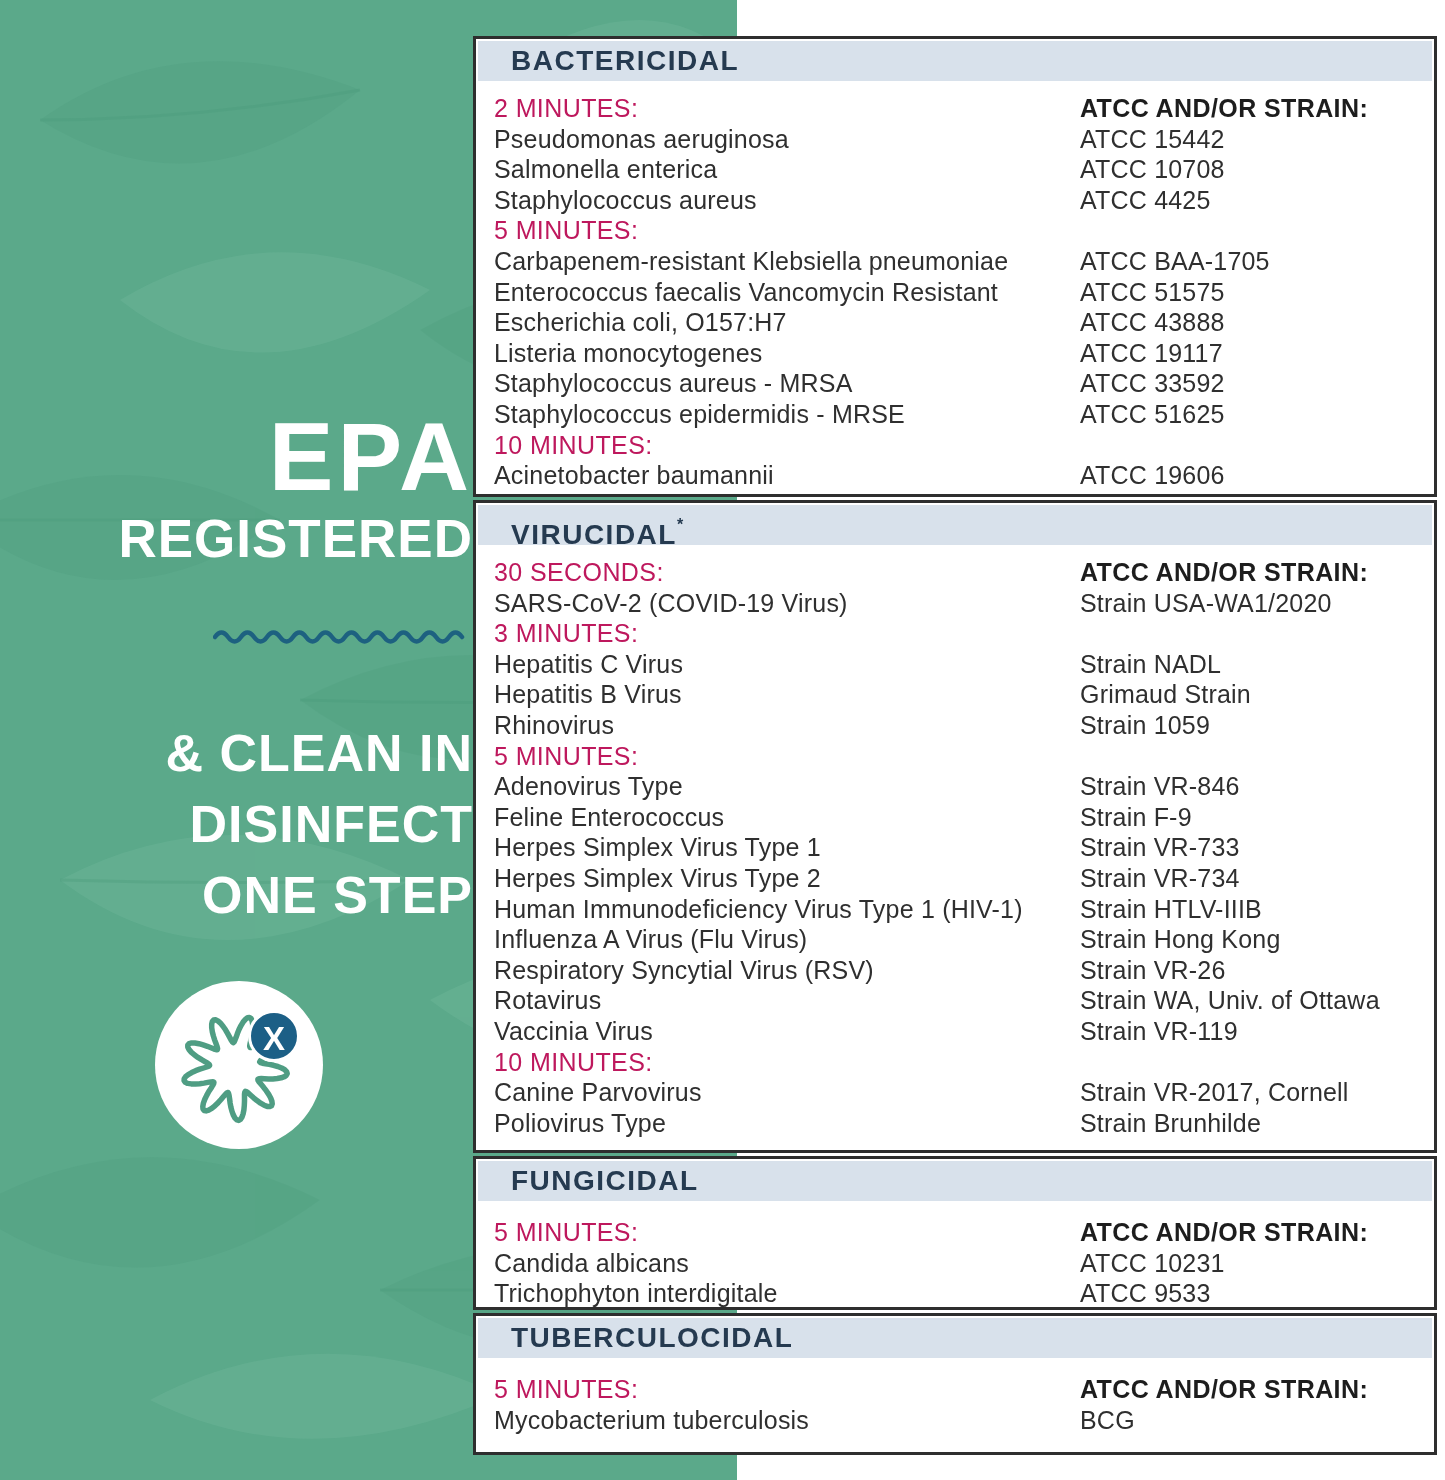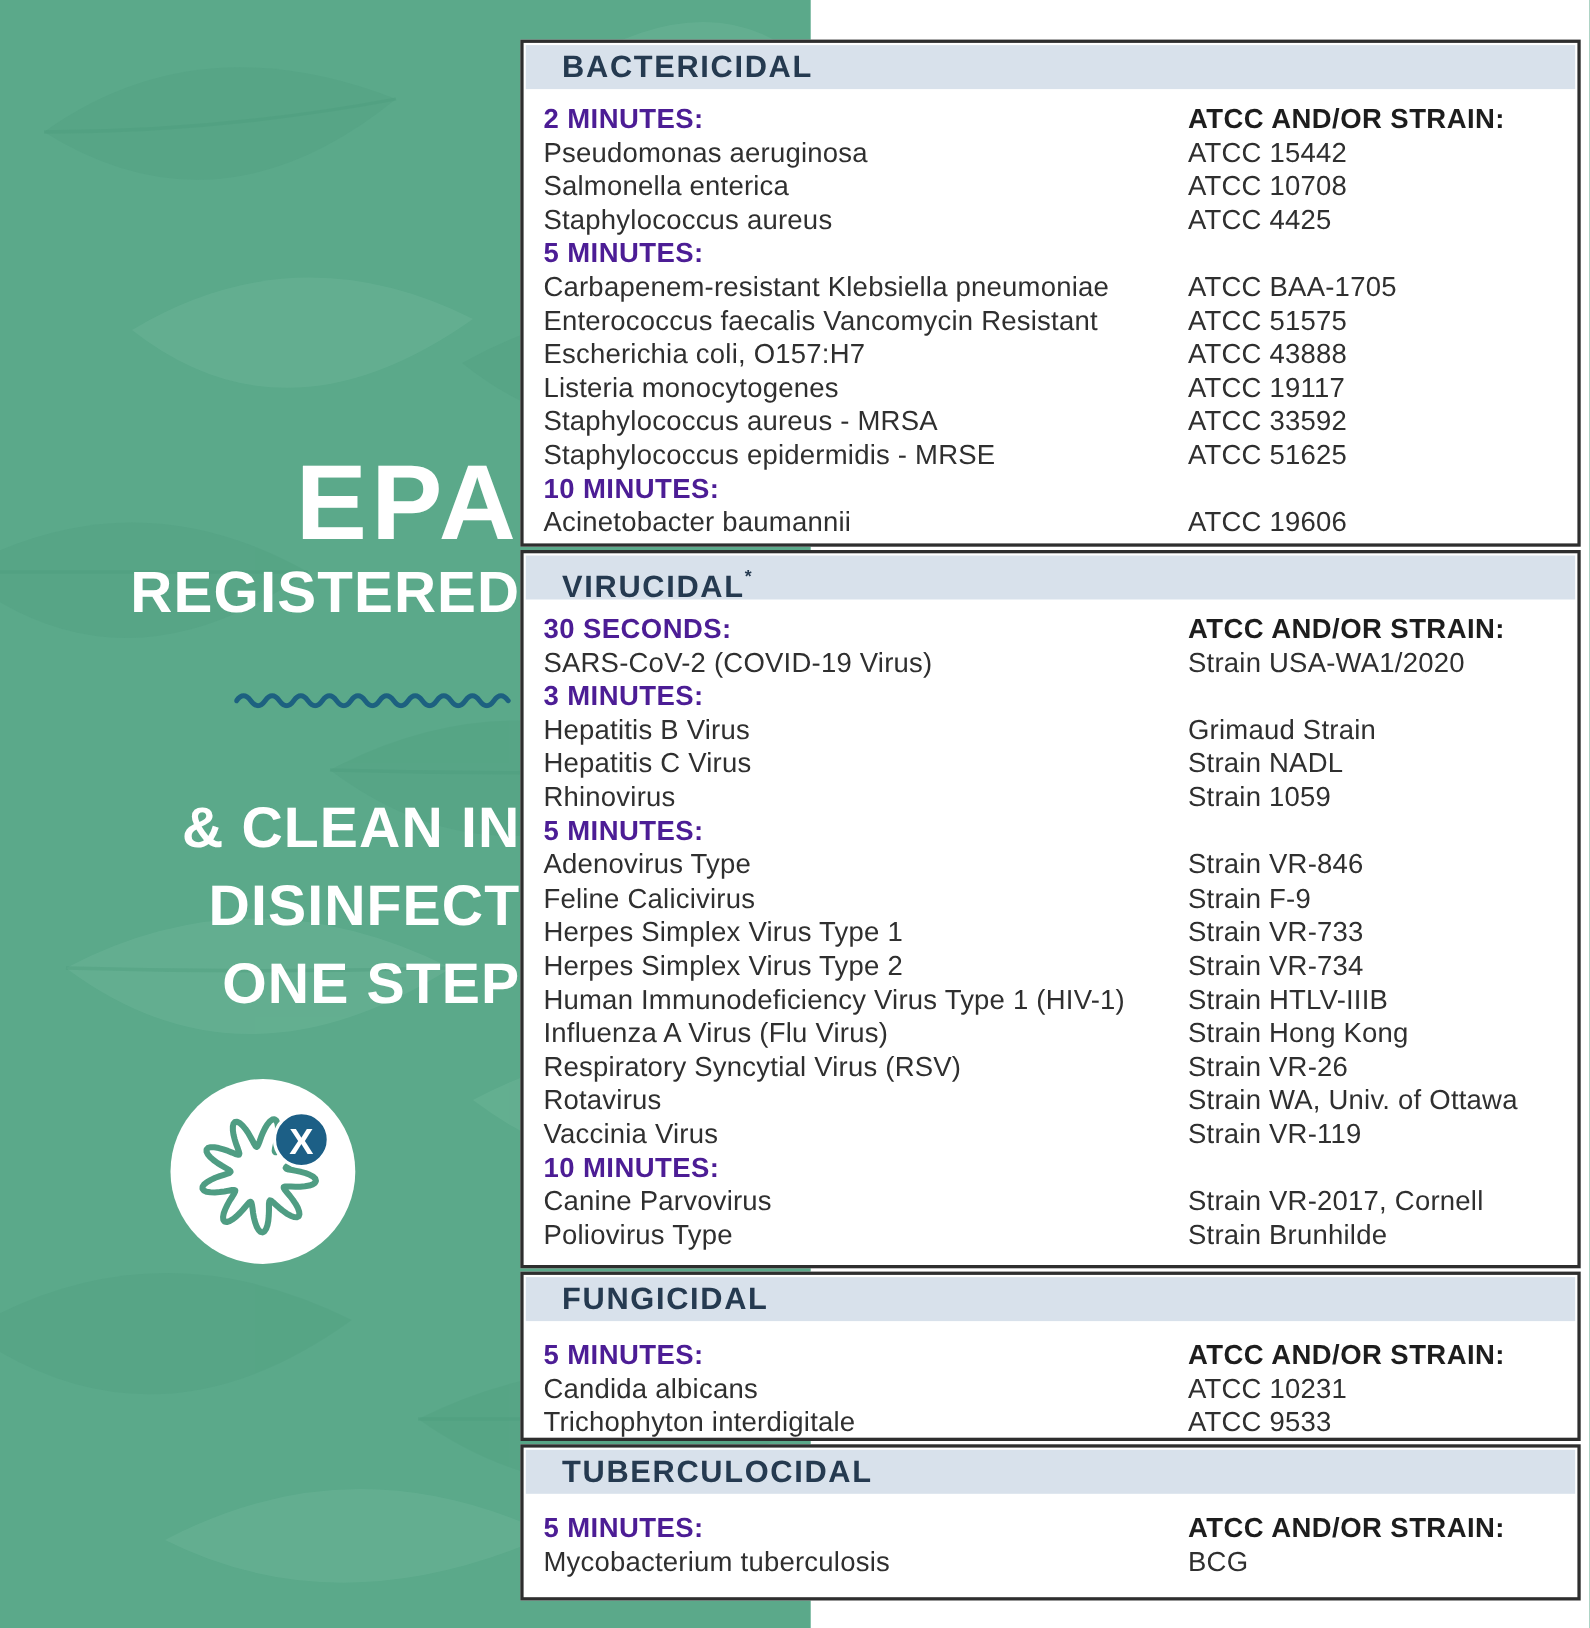--- a/index.html
+++ b/index.html
@@ -48,21 +48,21 @@
   }
   .sec-bar sup{font-size:16px;vertical-align:14px;letter-spacing:0;}
   .rows{padding-top:12px;}
   .s2 .rows,.s3 .rows{padding-top:16px;}
   .row{
     display:grid;grid-template-columns:604px auto;
     line-height:30.6px;font-size:25px;color:#2f2f2f;
     letter-spacing:0.2px;white-space:nowrap;
   }
   .row .cl{padding-left:18px;}
-  .row.h .cl{font-weight:bold;color:#4c1d95;letter-spacing:0.4px;}
+  .row.h .cl{font-weight:normal;color:#be185d;letter-spacing:0.4px;}
   .row.rh .cr{font-weight:bold;color:#1d1d1d;letter-spacing:0.4px;}
 </style>
 </head>
 <body>
 
 <div class="green-band">
   <svg class="leafline" width="737" height="1480" viewBox="0 0 737 1480">
     <g fill="#3e8e6e" opacity="0.14">
       <path d="M40 120 Q180 20 360 90 Q200 220 40 120 Z"></path>
       <path d="M420 330 Q580 240 737 320 Q570 450 420 330 Z"></path>
@@ -181,41 +181,41 @@
         </div>
         <div class="row">
           <span class="cl">SARS-CoV-2 (COVID-19 Virus)</span>
           <span class="cr">Strain USA-WA1/2020</span>
         </div>
         <div class="row h">
           <span class="cl">3 MINUTES:</span>
           <span class="cr"></span>
         </div>
         <div class="row">
+          <span class="cl">Hepatitis C Virus</span>
+          <span class="cr">Strain NADL</span>
+        </div>
+        <div class="row">
           <span class="cl">Hepatitis B Virus</span>
           <span class="cr">Grimaud Strain</span>
         </div>
         <div class="row">
-          <span class="cl">Hepatitis C Virus</span>
-          <span class="cr">Strain NADL</span>
-        </div>
-        <div class="row">
           <span class="cl">Rhinovirus</span>
           <span class="cr">Strain 1059</span>
         </div>
         <div class="row h">
           <span class="cl">5 MINUTES:</span>
           <span class="cr"></span>
         </div>
         <div class="row">
           <span class="cl">Adenovirus Type</span>
           <span class="cr">Strain VR-846</span>
         </div>
         <div class="row">
-          <span class="cl">Feline Calicivirus</span>
+          <span class="cl">Feline Enterococcus</span>
           <span class="cr">Strain F-9</span>
         </div>
         <div class="row">
           <span class="cl">Herpes Simplex Virus Type 1</span>
           <span class="cr">Strain VR-733</span>
         </div>
         <div class="row">
           <span class="cl">Herpes Simplex Virus Type 2</span>
           <span class="cr">Strain VR-734</span>
         </div>

